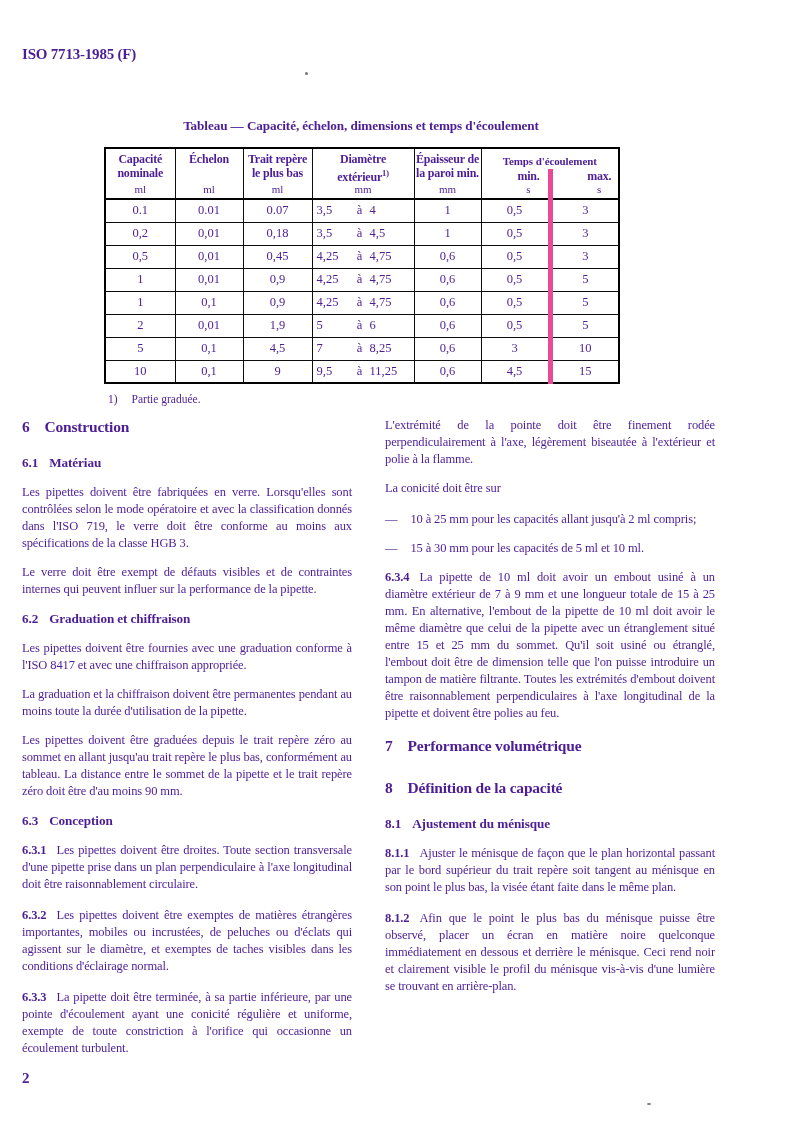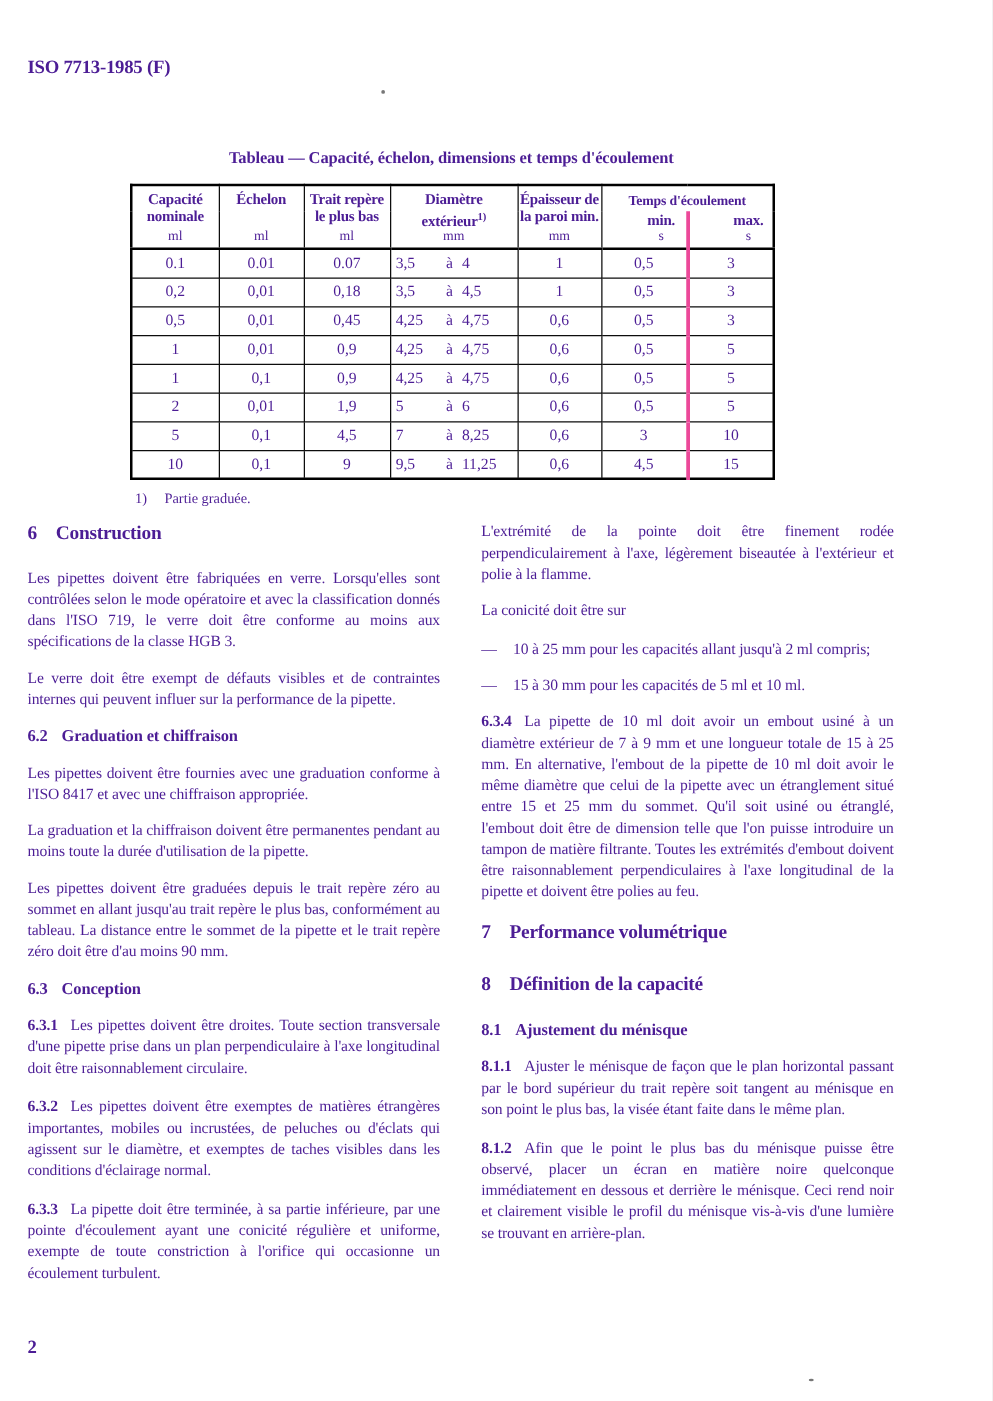--- a/index.html
+++ b/index.html
@@ -26,21 +26,21 @@
   .tbl col.c1{width:70px}.tbl col.c2{width:68px}.tbl col.c3{width:69px}
   .tbl col.c4{width:102px}.tbl col.c5{width:67px}.tbl col.c6{width:69px}.tbl col.c7{width:69px}
   .tbl th.main { height:50px; border-bottom:2px solid #000; }
   .hc { height:100%; display:flex; flex-direction:column; justify-content:space-between; align-items:center; padding:4px 1px 3px; }
   .hc-name { font-size:12px; font-weight:bold; line-height:13.5px; letter-spacing:-0.2px; }
   .hc-name sup { font-size:8.5px; }
   .hc-unit { font-size:11px; font-weight:normal; line-height:11px; }
   .tbl th.group { height:21px; border-bottom:none; font-size:11px; letter-spacing:-0.1px; vertical-align:middle; padding-top:4px; }
   .tbl th.sub { border-top:none; border-bottom:2px solid #000; height:29px;padding-left:28px; }
   .tbl th.sub .hc { padding:1px 1px 3px; }
-  .tbl th.sub2, .tbl td:nth-child(7) { border-left:3px solid #ec4899; }
+  .tbl th.sub2, .tbl td:nth-child(7) { border-left:5px solid #ec4899; }
   .tbl td { height:23px; padding:2px 2px; }
   .tbl tr.soft td { border-top:1px solid #9c9c9c; }
   .tbl td.diam span { display:inline-block; }
   .d-a { width:33px; text-align:left; }
   .d-sep { width:20px; text-align:center; }
   .d-b { width:40px; text-align:left; }
   .footnote { margin-top:9px; padding-left:4px; font-size:11.5px; }
   .fn-marker { margin-right:14px; }
 
   
@@ -205,20 +205,21 @@
     </table>
     <div class="footnote">
       <span class="fn-marker">1)</span><span>Partie graduée.</span>
     </div>
   </div>
 
   <div class="columns">
 
     <div class="col">
       <div class="h1"><span class="hn">6</span><span>Construction</span></div>
+      <div class="h2" style="margin-top:0"><span class="hn">6.1</span><span>Matériau</span></div>
       <p>Les pipettes doivent être fabriquées en verre. Lorsqu'elles sont contrôlées selon le mode opératoire et avec la classification donnés dans l'ISO 719, le verre doit être conforme au moins aux spécifications de la classe HGB 3.</p>
       <p>Le verre doit être exempt de défauts visibles et de contraintes internes qui peuvent influer sur la performance de la pipette.</p>
       <div class="h2"><span class="hn">6.2</span><span>Graduation et chiffraison</span></div>
       <p>Les pipettes doivent être fournies avec une graduation conforme à l'ISO 8417 et avec une chiffraison appropriée.</p>
       <p>La graduation et la chiffraison doivent être permanentes pendant au moins toute la durée d'utilisation de la pipette.</p>
       <p>Les pipettes doivent être graduées depuis le trait repère zéro au sommet en allant jusqu'au trait repère le plus bas, conformément au tableau. La distance entre le sommet de la pipette et le trait repère zéro doit être d'au moins 90 mm.</p>
       <div class="h2"><span class="hn">6.3</span><span>Conception</span></div>
       <p class="num-para"><span class="pnum">6.3.1</span><span>Les pipettes doivent être droites. Toute section transversale d'une pipette prise dans un plan perpendiculaire à l'axe longitudinal doit être raisonnablement circulaire.</span></p>
       <p class="num-para"><span class="pnum">6.3.2</span><span>Les pipettes doivent être exemptes de matières étrangères importantes, mobiles ou incrustées, de peluches ou d'éclats qui agissent sur le diamètre, et exemptes de taches visibles dans les conditions d'éclairage normal.</span></p>
       <p class="num-para"><span class="pnum">6.3.3</span><span>La pipette doit être terminée, à sa partie inférieure, par une pointe d'écoulement ayant une conicité régulière et uniforme, exempte de toute constriction à l'orifice qui occasionne un écoulement turbulent.</span></p>

